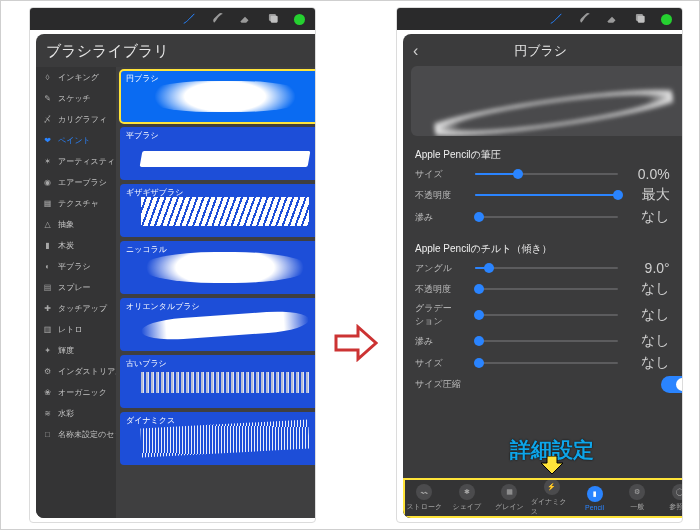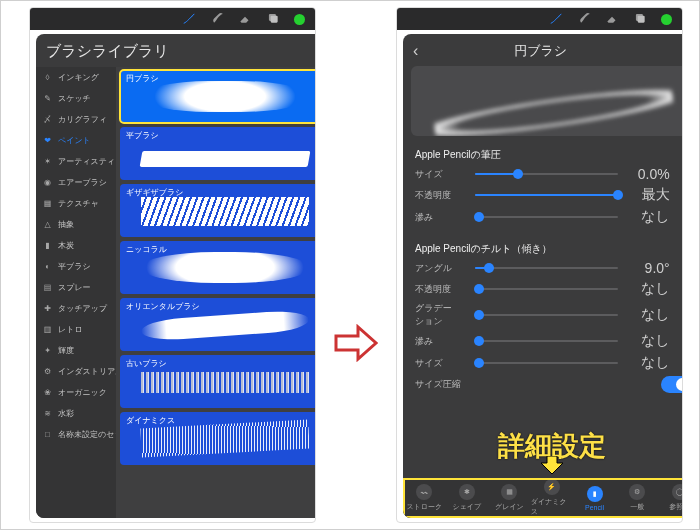--- a/index.html
+++ b/index.html
@@ -189,23 +189,23 @@
     margin-top: 160px;
   }
   .big-arrow svg polygon { fill:#fff; stroke:#c33; stroke-width:3;}
 
   
   .overlay-label {
     position:absolute;
     bottom: 54px;
     left: 0; right:0;
     text-align:center;
-    font-size: 27px;
+    font-size: 21px;
     font-weight: 700;
-    color: #fde047;
+    color: #0ea5e9;
     text-shadow: 0 0 2px #000;
     pointer-events:none;
   }
   .down-arrow {
     position:absolute;
     bottom: 40px;
     left: 50%;
     margin-left:-11px;
     pointer-events:none;
   }

